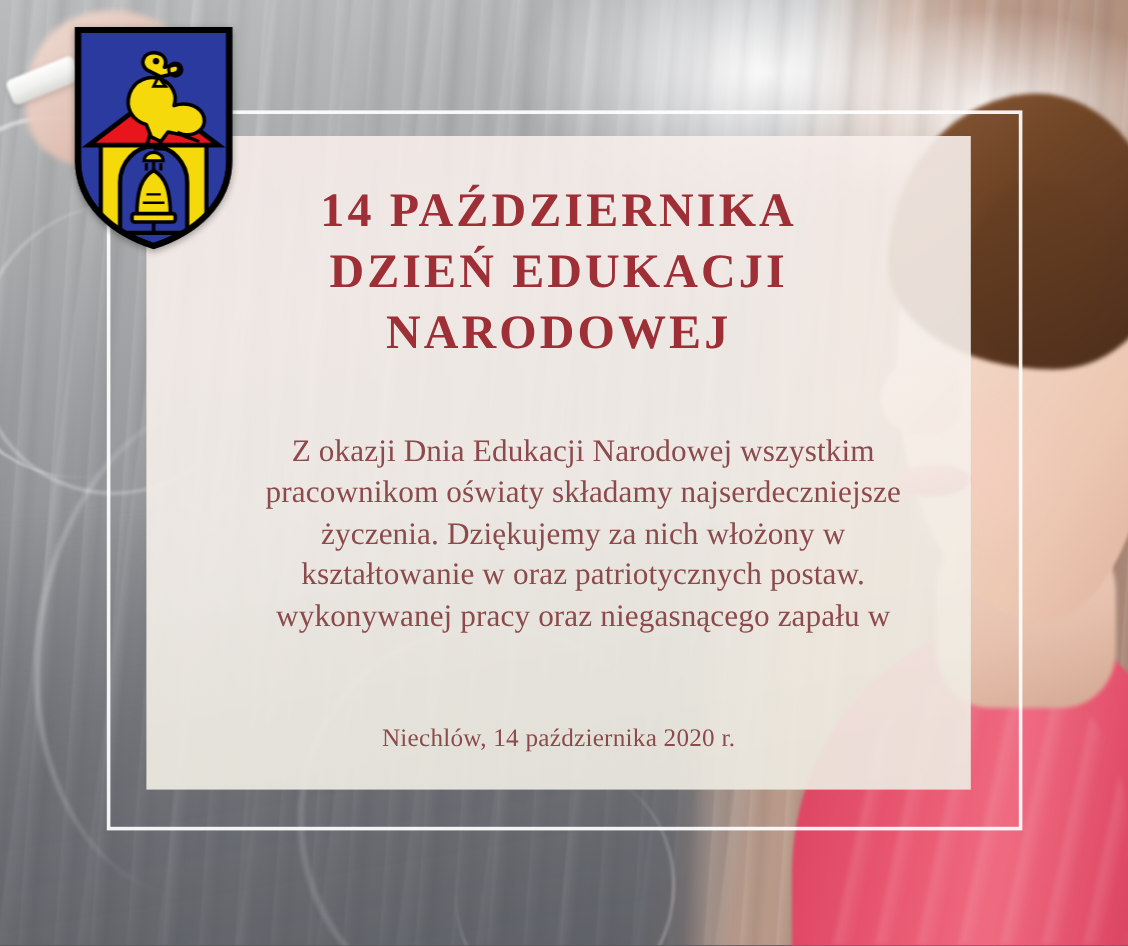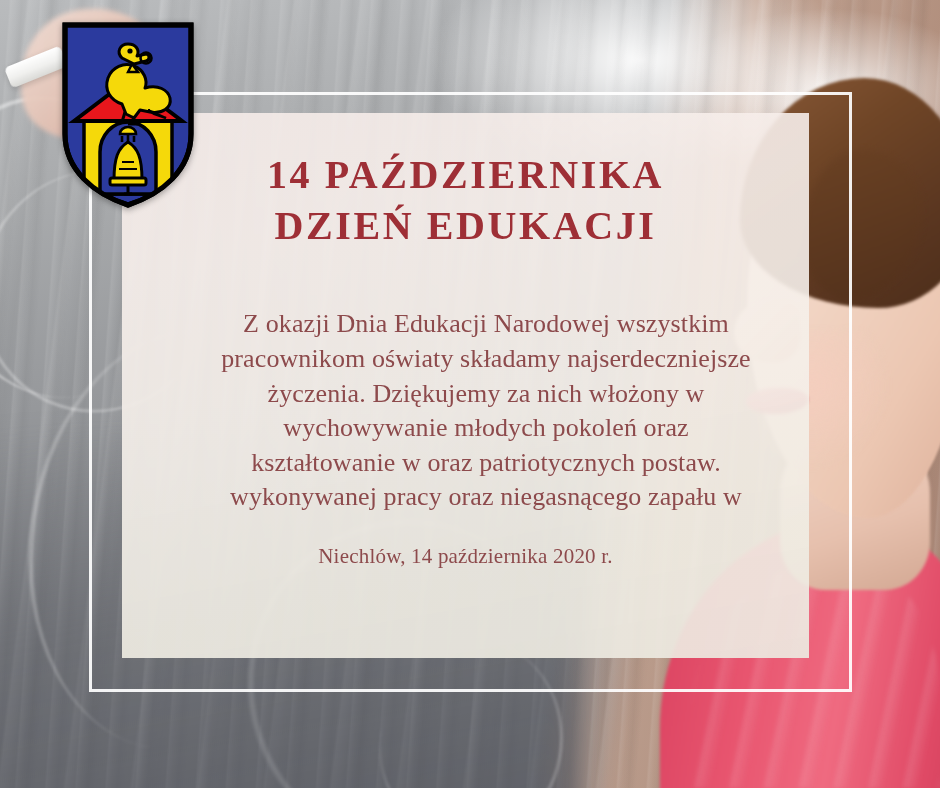--- a/index.html
+++ b/index.html
@@ -263,21 +263,21 @@
     margin: 56px auto 0 auto;
     width: 640px;
     color: #8d4a4c;
     font-size: 26px;
     line-height: 1.33;
     letter-spacing: 0.1px;
   }
   .body-line { display: block; white-space: nowrap; }
 
   .signature {
-    margin: 29px 0 0 0;
+    margin: 72px 0 0 0;
     color: #8d4a4c;
     font-size: 21px;
     letter-spacing: 0.2px;
   }
 
   
   .crest {
     position: absolute;
     left: 62px; top: 22px;
     width: 132px; height: 186px;
@@ -317,27 +317,27 @@
     <div class="p-hair2"></div>
   </div>
 
   <div class="frame"></div>
 
   <div class="card">
 
     <h1 class="title">
       <span class="title-line">14 PAŹDZIERNIKA</span>
       <span class="title-line">DZIEŃ EDUKACJI</span>
+      <span class="title-line">NARODOWEJ</span>
     </h1>
 
     <p class="body-text">
       <span class="body-line">Z okazji Dnia Edukacji Narodowej wszystkim</span>
       <span class="body-line">pracownikom oświaty składamy najserdeczniejsze</span>
       <span class="body-line">życzenia. Dziękujemy za nich włożony w</span>
-      <span class="body-line">wychowywanie młodych pokoleń oraz</span>
       <span class="body-line">kształtowanie w oraz patriotycznych postaw.</span>
       <span class="body-line">wykonywanej pracy oraz niegasnącego zapału w</span>
     </p>
 
     <p class="signature">Niechlów, 14 października 2020 r.</p>
   </div>
 
   <svg class="crest" viewBox="0 0 132 186" aria-hidden="true">
     <defs>
       <clipPath id="shieldClip">

